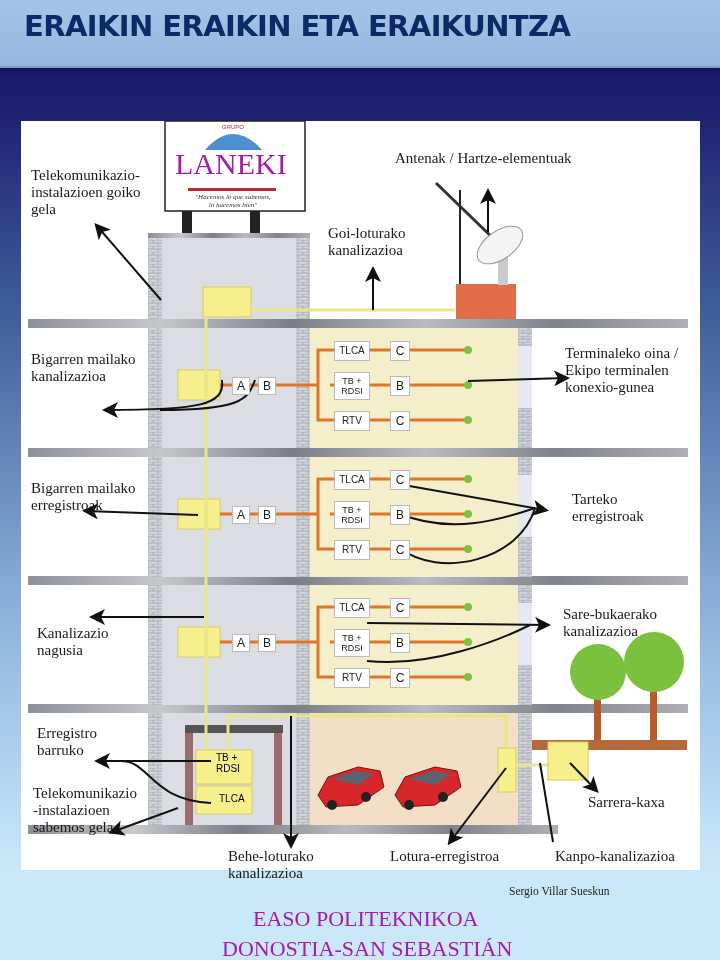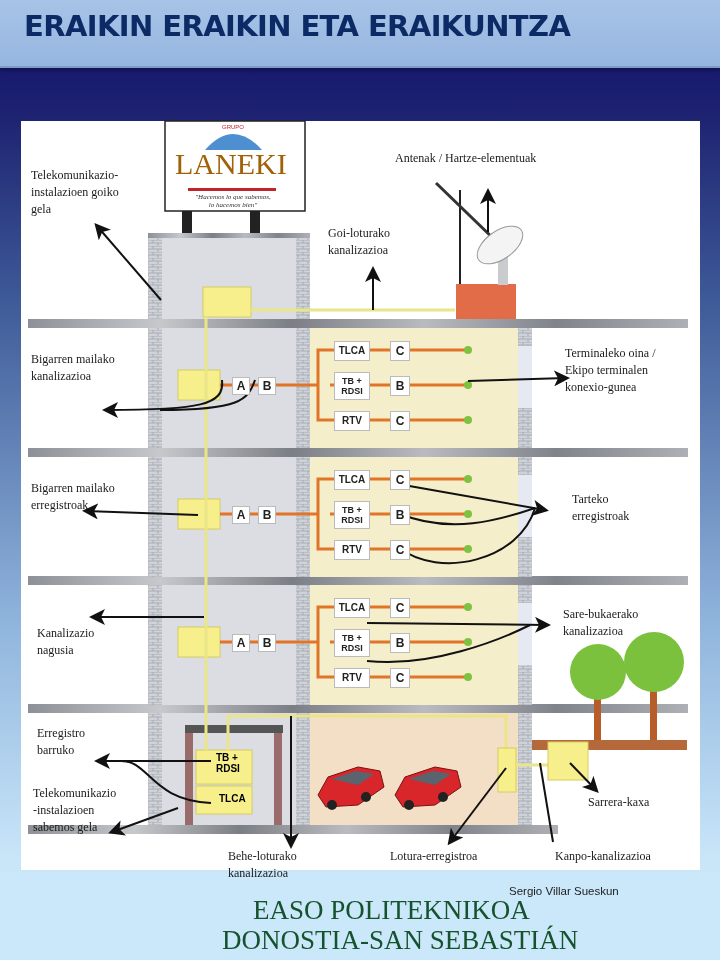--- a/index.html
+++ b/index.html
@@ -7,25 +7,25 @@
          font-family:"Liberation Serif", serif;
          background: linear-gradient(180deg, #0d0f6e 0px, #1d2170 110px, #3e5a98 300px, #8fb4dc 620px, #c9e6f9 860px, #cfe9fb 960px); }
   .header { position:absolute; left:0; top:0; width:720px; height:66px;
             background: linear-gradient(180deg, #a7c3e7 0%, #97b6df 100%);
             border-bottom:2px solid #7d9cc8; box-shadow:0 2px 4px rgba(0,0,0,0.35); }
   .header-title { position:absolute; left:24px; top:9px; font-family:"DejaVu Sans", sans-serif;
                   font-weight:bold; font-size:29px; color:#0c2a66; letter-spacing:-0.6px; }
   .footer-bg { position:absolute; left:0; top:872px; width:720px; height:88px; background:#cbe7fa; }
   .panel { position:absolute; left:21px; top:121px; width:679px; height:749px; background:#ffffff; }
   svg { position:absolute; left:0; top:0; }
-  .lbl { position:absolute; font-family:"Liberation Serif", serif; font-size:12px; line-height:17px;
+  .lbl { position:absolute; font-family:"Liberation Serif", serif; font-size:15px; line-height:17px;
          color:#1a1a1a; white-space:pre; }
-  .footer-line { position:absolute; font-family:"Liberation Serif", serif; font-size:27px; color:#14532d; white-space:nowrap; }
-  .author { position:absolute; left:509px; top:885px; font-family:Liberation Sans, sans-serif; font-size:11.5px; color:#222; }
-  .tag { font-family:"Liberation Sans", sans-serif; font-weight:bold; }
+  .footer-line { position:absolute; font-family:"Liberation Serif", serif; font-size:22px; color:#a21caf; white-space:nowrap;margin-top:11px; }
+  .author { position:absolute; left:509px; top:885px; font-family:Liberation Serif, serif; font-size:11.5px; color:#222; }
+  .tag { font-family:"Liberation Sans", sans-serif; font-weight:normal; }
 </style>
 </head>
 <body>
 
 <div class="header">
   <div class="header-title">ERAIKIN ERAIKIN ETA ERAIKUNTZA</div>
 </div>
 <div class="footer-bg"></div>
 <div class="panel"></div>
 
@@ -215,21 +215,21 @@
 barruko</div>
 <div class="lbl" style="left:33px;top:785px">Telekomunikazio
 -instalazioen
 sabemos gela</div>
 <div class="lbl" style="left:228px;top:848px">Behe-loturako
 kanalizazioa</div>
 <div class="lbl" style="left:390px;top:848px">Lotura-erregistroa</div>
 <div class="lbl" style="left:555px;top:848px">Kanpo-kanalizazioa</div>
 <div class="lbl" style="left:588px;top:794px">Sarrera-kaxa</div>
 
-<div style="position:absolute;left:175px;top:147px;font-family:'Liberation Serif',serif;font-size:30px;color:#a16207">LANEKI</div>
+<div style="position:absolute;left:175px;top:147px;font-family:'Liberation Serif',serif;font-size:30px;color:#a21caf">LANEKI</div>
 <div style="position:absolute;left:222px;top:124px;font-family:'Liberation Sans',sans-serif;font-size:6px;color:#c0252c">GRUPO</div>
 <div style="position:absolute;left:192px;top:193px;font-family:'Liberation Serif',serif;font-style:italic;font-size:7px;color:#333;text-align:center;width:82px"><span>"Hacemos lo que sabemos,</span><br><span>lo hacemos bien"</span></div>
 
 <div class="tag" style="position:absolute;left:216px;top:752px;font-size:10px;line-height:11px;white-space:pre">TB +
 RDSI</div>
 <div class="tag" style="position:absolute;left:219px;top:793px;font-size:10px">TLCA</div>
 
 <div id="floor-html">
     <div class="tag" style="position: absolute; left: 334px; top: 341px; width: 34px; height: 18px; background: rgb(255, 255, 255); border: 1px solid rgb(187, 187, 187); font-size: 10px; line-height: 10px; text-align: center; white-space: pre; display: flex; align-items: center; justify-content: center; color: rgb(34, 34, 34);">TLCA</div>
     <div class="tag" style="position: absolute; left: 390px; top: 341px; width: 18px; height: 18px; background: rgb(255, 255, 255); border: 1px solid rgb(187, 187, 187); font-size: 12px; line-height: 14px; text-align: center; white-space: pre; display: flex; align-items: center; justify-content: center; color: rgb(34, 34, 34);">C</div>

